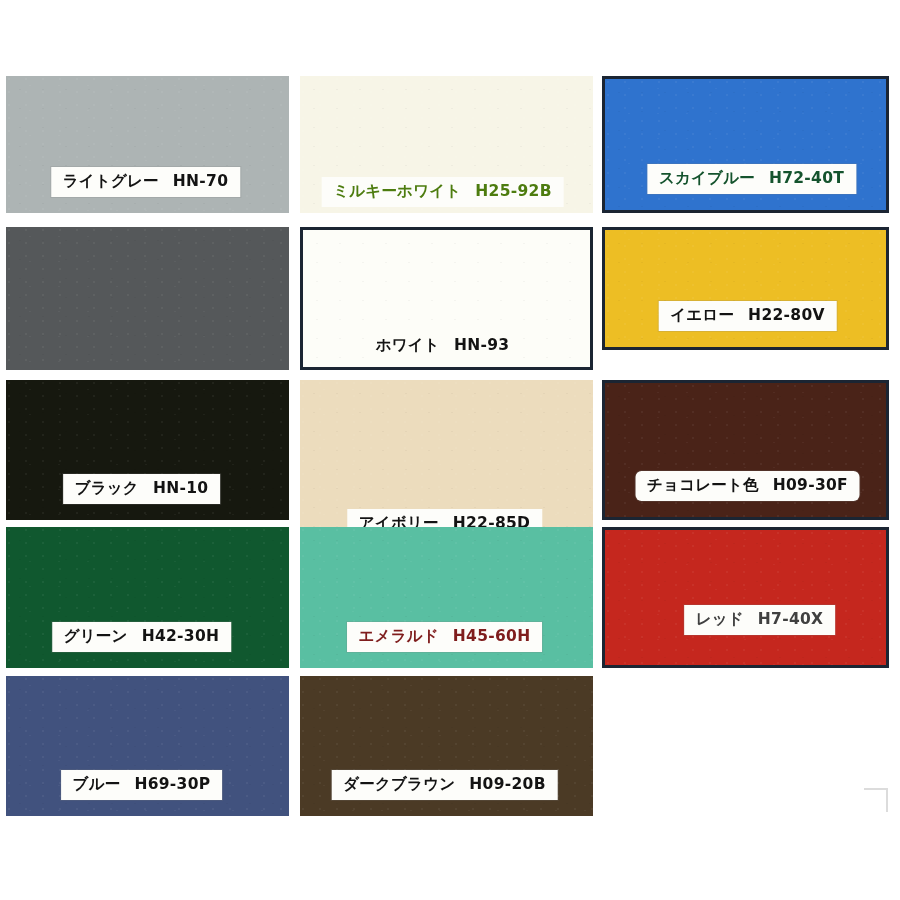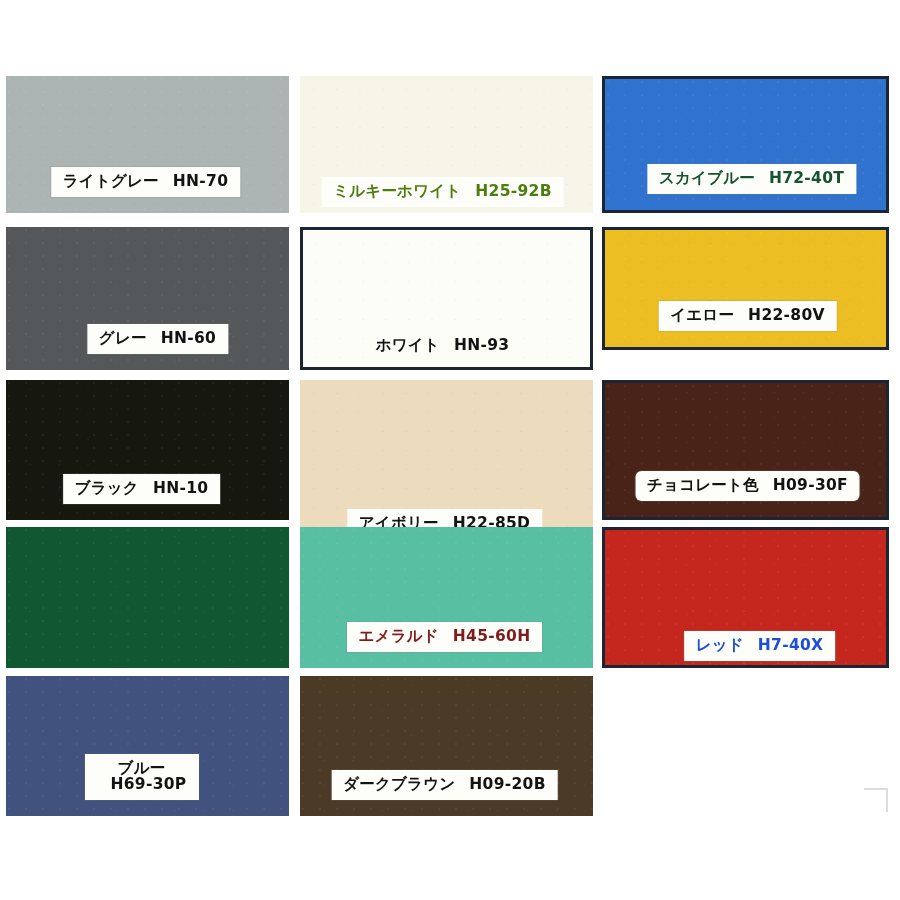--- a/index.html
+++ b/index.html
@@ -118,24 +118,20 @@
       </div>
       <div class="swatch-cell framed" style="left: 602px; top: 76px; width: 287px; height: 137px; background: rgb(47, 115, 206);">
         <div class="swatch-fill"></div>
         <div class="swatch-label" style="bottom: 16px; left: 50%; transform: translateX(calc(-50% + 6px)); color: #14532d;">
           <span class="lbl-name">スカイブルー</span>
           <span class="lbl-code">H72-40T</span>
         </div>
       </div>
       <div class="swatch-cell" style="left: 6px; top: 227px; width: 283px; height: 143px; background: rgb(85, 88, 90);">
         <div class="swatch-fill"></div>
-        <div class="swatch-label" style="bottom: 16px; left: 50%; transform: translateX(calc(-50% + 10px)); color: rgb(19, 19, 19);">
-          <span class="lbl-name">グレー</span>
-          <span class="lbl-code">HN-60</span>
-        </div>
       </div>
       <div class="swatch-cell framed" style="left: 300px; top: 227px; width: 293px; height: 143px; background: rgb(253, 253, 248);">
         <div class="swatch-fill"></div>
         <div class="swatch-label plain" style="bottom: 6px; left: 50%; transform: translateX(calc(-50% - 4px)); background: rgb(253, 253, 248); color: rgb(19, 19, 19);">
           <span class="lbl-name">ホワイト</span>
           <span class="lbl-code">HN-93</span>
         </div>
       </div>
       <div class="swatch-cell framed" style="left: 602px; top: 227px; width: 287px; height: 123px; background: rgb(237, 190, 36);">
         <div class="swatch-fill"></div>
@@ -160,38 +156,42 @@
       </div>
       <div class="swatch-cell framed" style="left: 602px; top: 380px; width: 287px; height: 140px; background: rgb(74, 35, 24);">
         <div class="swatch-fill"></div>
         <div class="swatch-label" style="bottom: 16px; left: 50%; transform: translateX(calc(-50% + 2px)); color: rgb(19, 19, 19); border-radius: 6px;">
           <span class="lbl-name">チョコレート色</span>
           <span class="lbl-code">H09-30F</span>
         </div>
       </div>
       <div class="swatch-cell" style="left: 6px; top: 527px; width: 283px; height: 141px; background: rgb(16, 88, 47);">
         <div class="swatch-fill"></div>
+        <div class="swatch-label" style="bottom: 16px; left: 50%; transform: translateX(calc(-50% - 6px)); color: rgb(19, 19, 19);">
+          <span class="lbl-name">グリーン</span>
+          <span class="lbl-code">H42-30H</span>
+        </div>
       </div>
       <div class="swatch-cell" style="left: 300px; top: 527px; width: 293px; height: 141px; background: rgb(89, 191, 162);">
         <div class="swatch-fill"></div>
         <div class="swatch-label" style="bottom: 16px; left: 50%; transform: translateX(calc(-50% - 2px)); color: #7f1d1d;">
           <span class="lbl-name">エメラルド</span>
           <span class="lbl-code">H45-60H</span>
         </div>
       </div>
       <div class="swatch-cell framed" style="left: 602px; top: 527px; width: 287px; height: 141px; background: rgb(197, 39, 30);">
         <div class="swatch-fill"></div>
-        <div class="swatch-label" style="bottom: 4px; left: 50%; transform: translateX(calc(-50% + 14px)); color: #1d4ed8;">
+        <div class="swatch-label" style="bottom: 30px; left: 50%; transform: translateX(calc(-50% + 14px)); color: #404040;">
           <span class="lbl-name">レッド</span>
           <span class="lbl-code">H7-40X</span>
         </div>
       </div>
       <div class="swatch-cell" style="left: 6px; top: 676px; width: 283px; height: 140px; background: rgb(65, 82, 126);">
         <div class="swatch-fill"></div>
-        <div class="swatch-label" style="bottom: 16px; left: 50%; transform: translateX(calc(-50% - 6px)); color: rgb(19, 19, 19); flex-direction: column;">
+        <div class="swatch-label" style="bottom: 16px; left: 50%; transform: translateX(calc(-50% - 6px)); color: rgb(19, 19, 19);">
           <span class="lbl-name">ブルー</span>
           <span class="lbl-code">H69-30P</span>
         </div>
       </div>
       <div class="swatch-cell" style="left: 300px; top: 676px; width: 293px; height: 140px; background: rgb(75, 58, 37);">
         <div class="swatch-fill"></div>
         <div class="swatch-label" style="bottom: 16px; left: 50%; transform: translateX(calc(-50% - 2px)); color: rgb(19, 19, 19);">
           <span class="lbl-name">ダークブラウン</span>
           <span class="lbl-code">H09-20B</span>
         </div>

